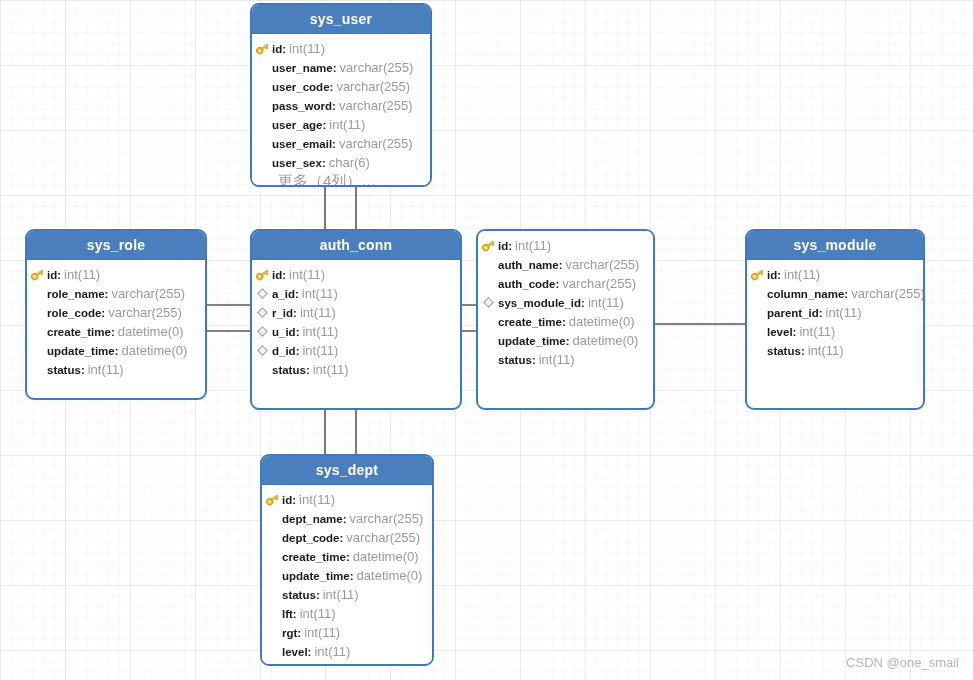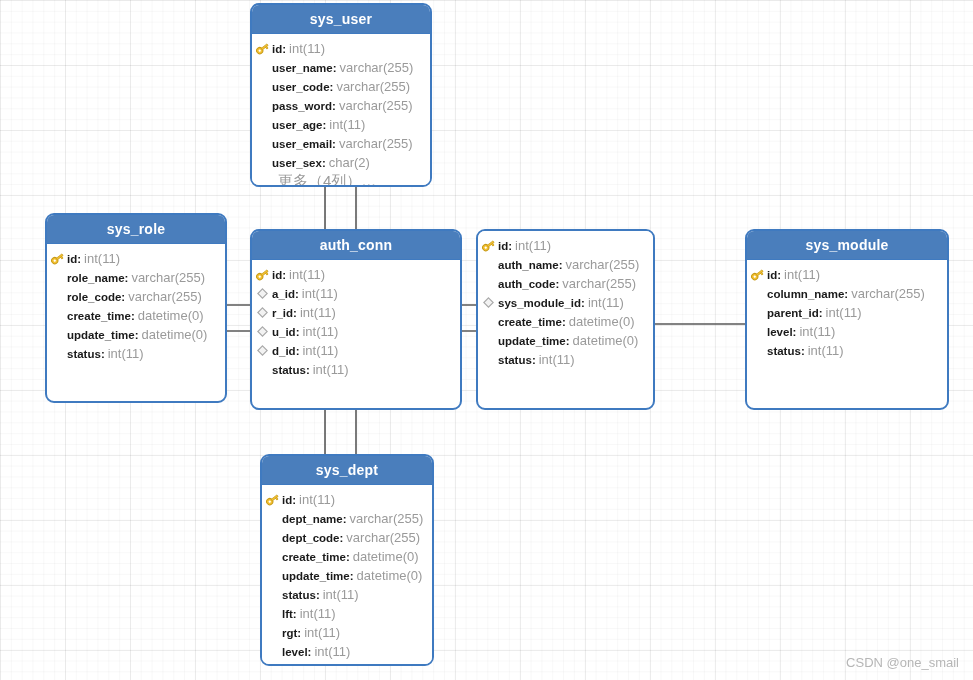--- a/index.html
+++ b/index.html
@@ -166,28 +166,28 @@
           <div class="col">
             <span class="col-icon"></span>
             <span class="col-name">user_email</span>
             <span class="col-sep">:</span>
             <span class="col-type">varchar(255)</span>
           </div>
           <div class="col">
             <span class="col-icon"></span>
             <span class="col-name">user_sex</span>
             <span class="col-sep">:</span>
-            <span class="col-type">char(2)</span>
+            <span class="col-type">char(6)</span>
           </div>
           <div class="col">
             <span class="col-more">更多（4列）…</span>
           </div>
         </div>
       </div>
-      <div class="entity" style="left: 25px; top: 213px; width: 182px; height: 190px; margin-left: 20px;">
+      <div class="entity" style="left: 25px; top: 229px; width: 182px; height: 171px;">
         <div class="entity-header">sys_role</div>
         <div class="entity-body">
           <div class="col">
             <span class="col-icon">
               <svg width="15" height="13" viewBox="0 0 15 13">
                 <g transform="rotate(-38 7.5 6.5)">
                   <circle cx="4.0" cy="6.5" r="3.1" fill="#f5c232" stroke="#c79a16" stroke-width="1"></circle>
                   <circle cx="4.0" cy="6.5" r="1.15" fill="#ffffff"></circle>
                   <rect x="6.4" y="5.6" width="7.4" height="1.9" fill="#f5c232" stroke="#c79a16" stroke-width=".7"></rect>
                   <rect x="10.6" y="7.3" width="1.5" height="2.3" fill="#f5c232" stroke="#c79a16" stroke-width=".7"></rect>
@@ -348,21 +348,21 @@
             <span class="col-type">datetime(0)</span>
           </div>
           <div class="col">
             <span class="col-icon"></span>
             <span class="col-name">status</span>
             <span class="col-sep">:</span>
             <span class="col-type">int(11)</span>
           </div>
         </div>
       </div>
-      <div class="entity" style="left: 745px; top: 229px; width: 204px; height: 181px;">
+      <div class="entity" style="left: 745px; top: 229px; width: 180px; height: 181px;">
         <div class="entity-header">sys_module</div>
         <div class="entity-body">
           <div class="col">
             <span class="col-icon">
               <svg width="15" height="13" viewBox="0 0 15 13">
                 <g transform="rotate(-38 7.5 6.5)">
                   <circle cx="4.0" cy="6.5" r="3.1" fill="#f5c232" stroke="#c79a16" stroke-width="1"></circle>
                   <circle cx="4.0" cy="6.5" r="1.15" fill="#ffffff"></circle>
                   <rect x="6.4" y="5.6" width="7.4" height="1.9" fill="#f5c232" stroke="#c79a16" stroke-width=".7"></rect>
                   <rect x="10.6" y="7.3" width="1.5" height="2.3" fill="#f5c232" stroke="#c79a16" stroke-width=".7"></rect>

